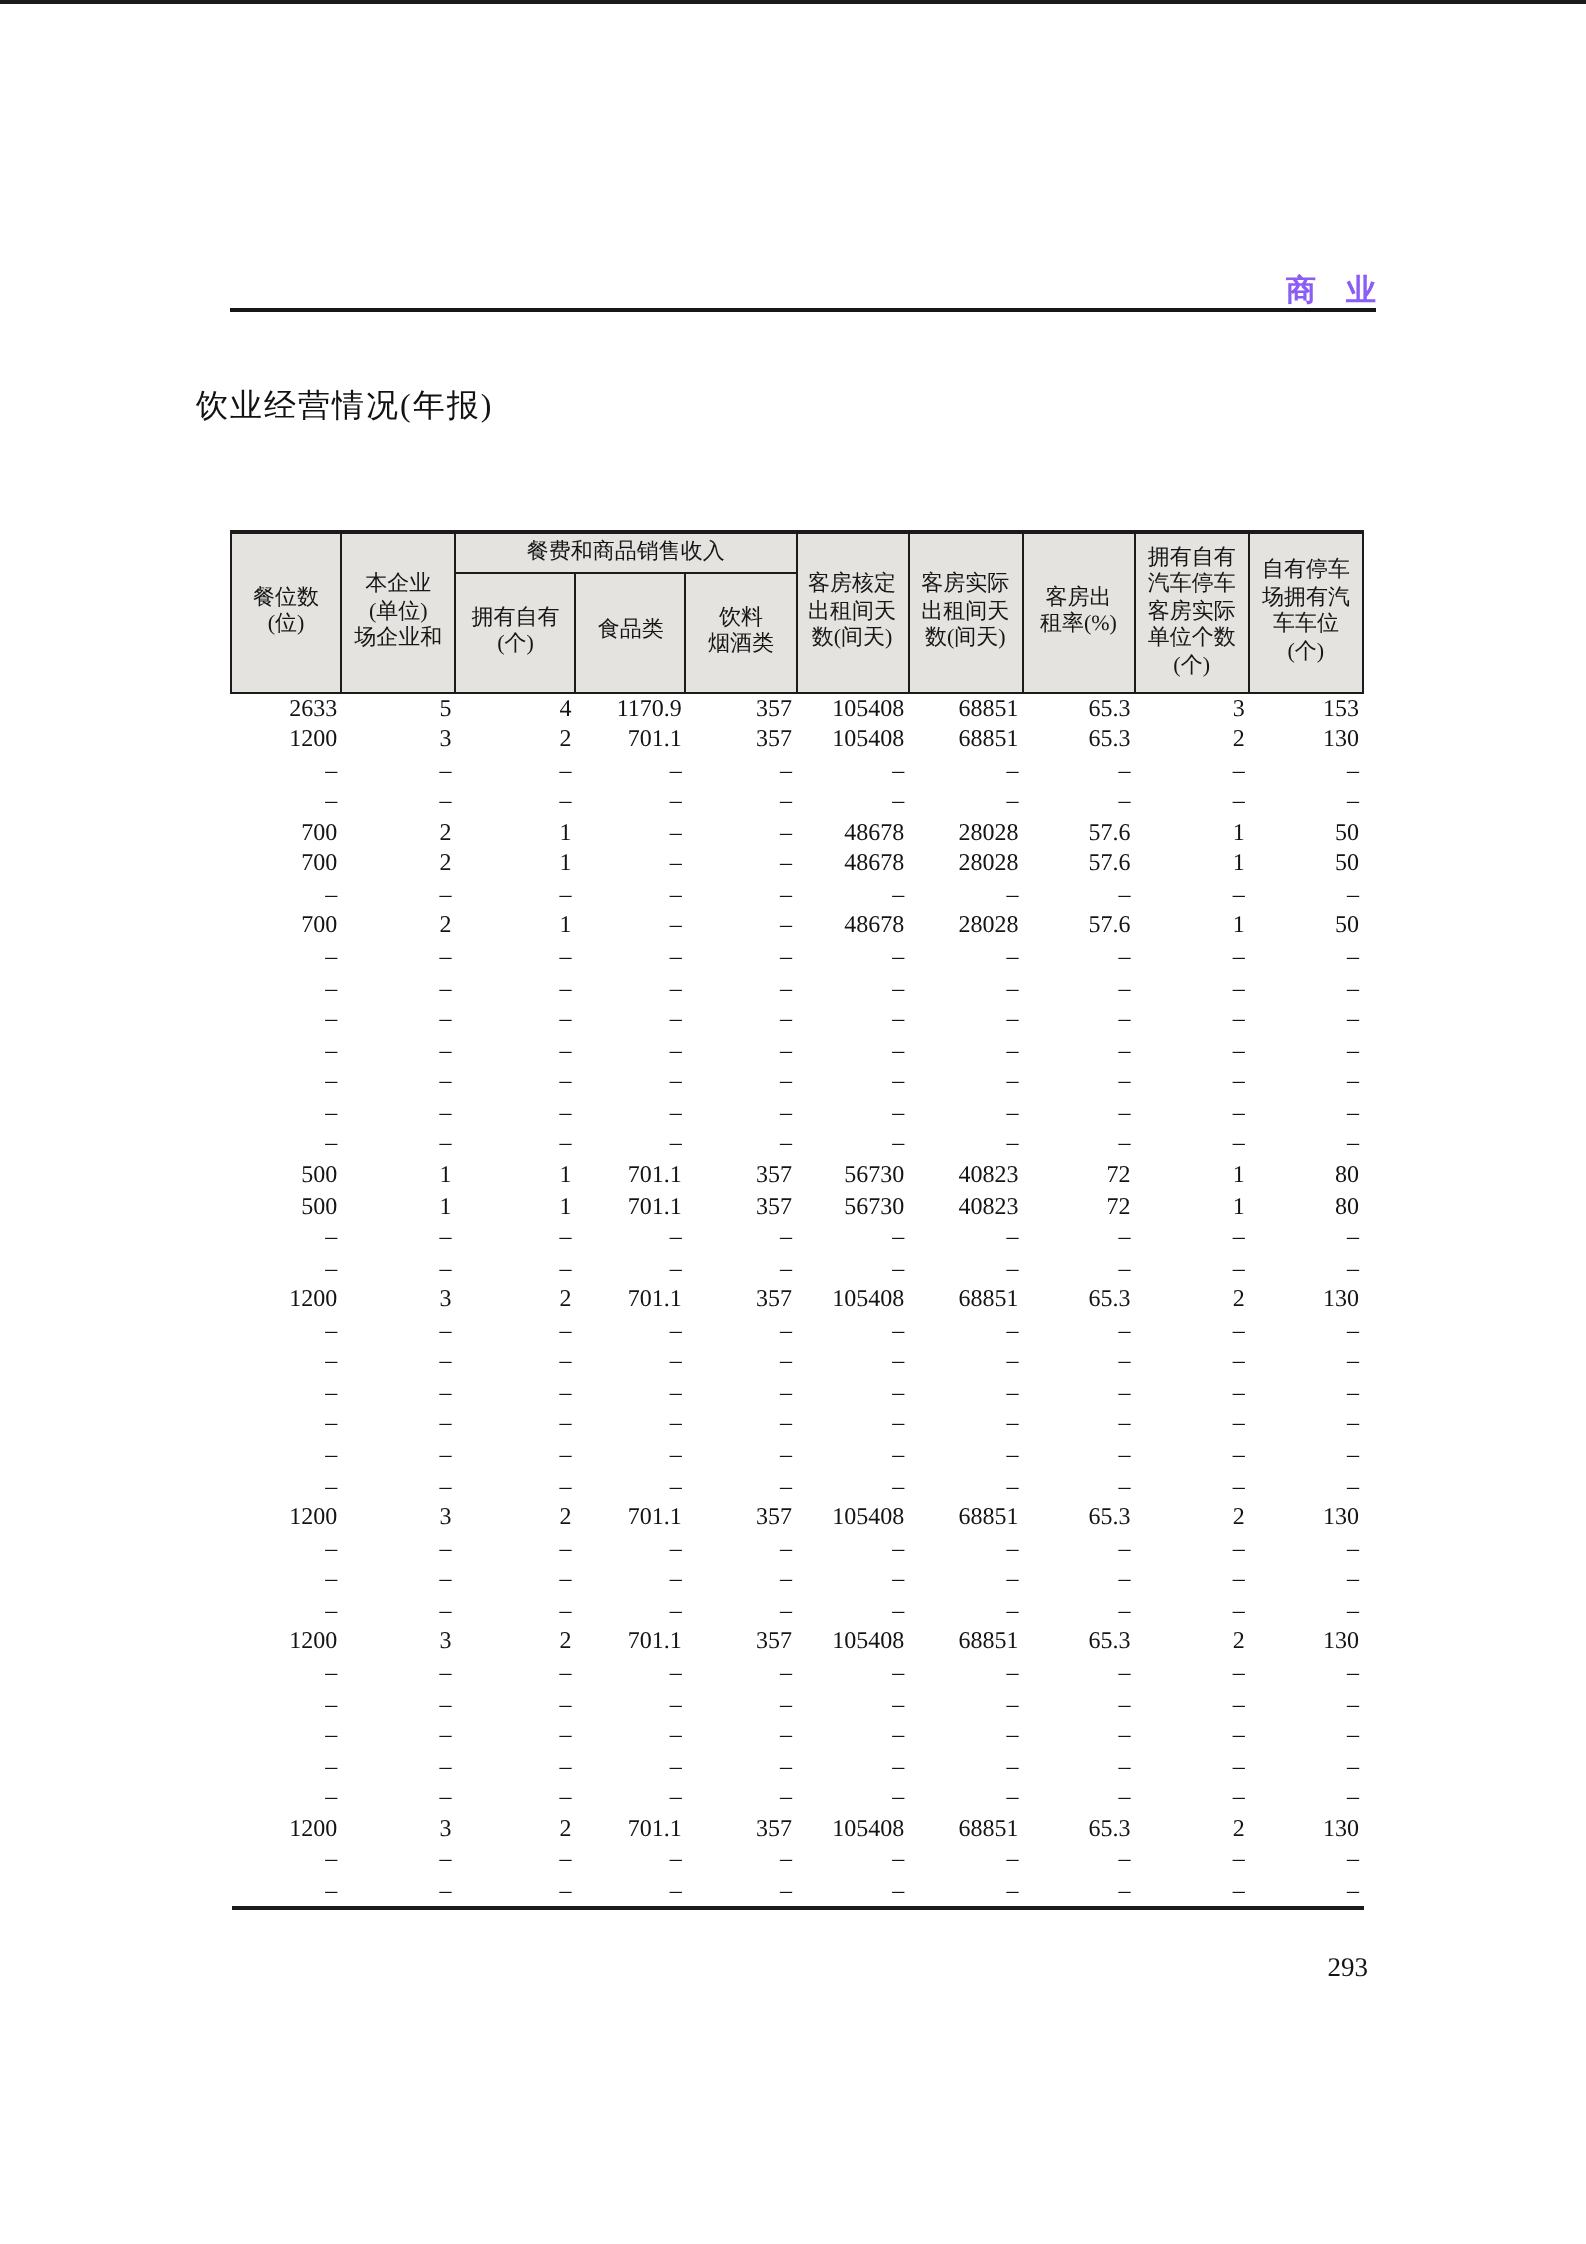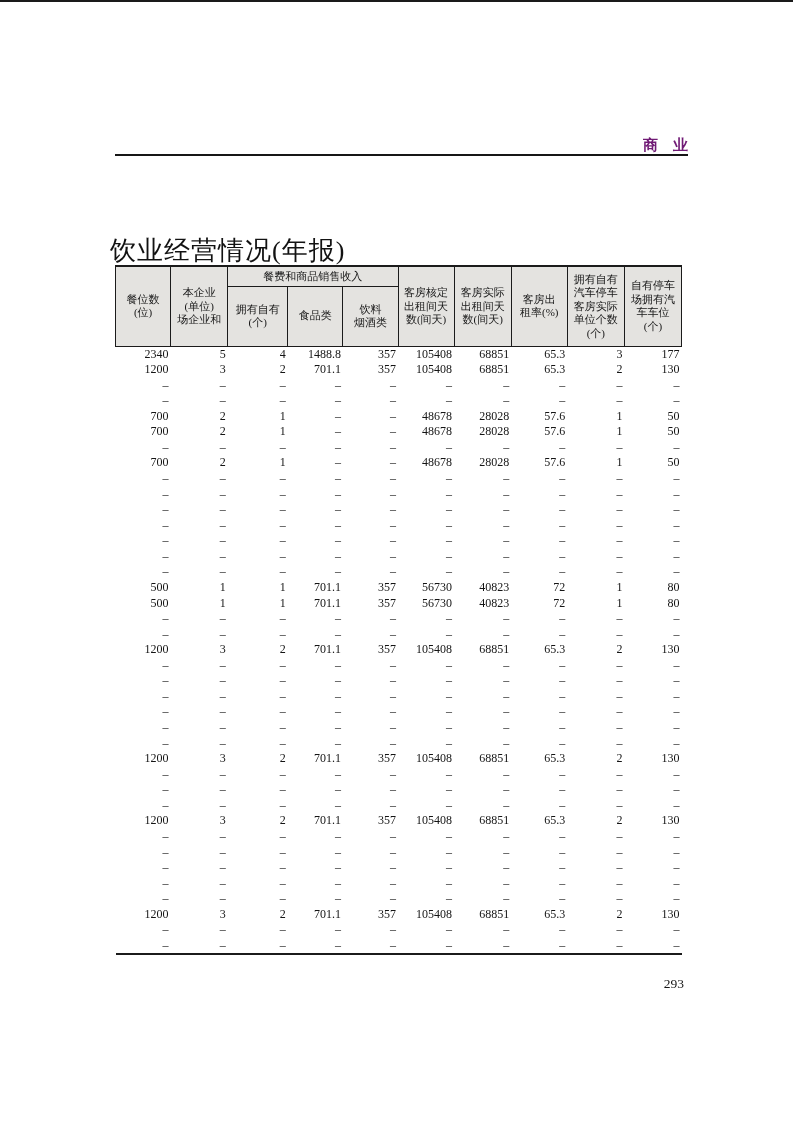--- a/index.html
+++ b/index.html
@@ -12,31 +12,31 @@
     overflow: hidden;
   }
   .scan-edge {
     position: absolute; left: 0; top: 0;
     width: 793px; height: 2px;
     background: #1a1a1a;
   }
   .section-label {
     position: absolute; top: 136px; right: 105px;
     font-family: "Liberation Sans", "DejaVu Sans", sans-serif;
-    font-weight: bold; font-size: 15px; color: #701a75;
+    font-weight: bold; font-size: 15px; color: #8b5cf6;
     white-space: pre;
   }
   .header-rule {
     position: absolute; left: 115px; top: 154px;
     width: 573px; height: 2px; background: #161616;
   }
   .doc-title {
-    position: absolute; left: 110px; top: 193px;
-    font-size: 26px; font-weight: 400; letter-spacing: 1px;
-    color: #121212; white-space: pre; margin-top: 40px;
+    position: absolute; left: 98px; top: 193px;
+    font-size: 16px; font-weight: 400; letter-spacing: 1px;
+    color: #121212; white-space: pre;
   }
   .table-wrap { position: absolute; left: 115px; top: 265px; }
   table.stats {
     border-collapse: collapse;
     table-layout: fixed;
     width: 567px;
     border-top: 2px solid var(--border, #1b1b1b);
     border-bottom: 2px solid var(--border, #1b1b1b);
   }
   table.stats thead th {
@@ -121,30 +121,30 @@
       <tr class="sub-row">
         <th>拥有自有
 (个)</th>
         <th>食品类</th>
         <th>饮料
 烟酒类</th>
       </tr>
     </thead>
     <tbody>
         <tr>
-          <td>2340</td>
+          <td>2633</td>
           <td>5</td>
           <td>4</td>
-          <td>1488.8</td>
+          <td>1170.9</td>
           <td>357</td>
           <td>105408</td>
           <td>68851</td>
           <td>65.3</td>
           <td>3</td>
-          <td>177</td>
+          <td>153</td>
         </tr>
         <tr>
           <td>1200</td>
           <td>3</td>
           <td>2</td>
           <td>701.1</td>
           <td>357</td>
           <td>105408</td>
           <td>68851</td>
           <td>65.3</td>

